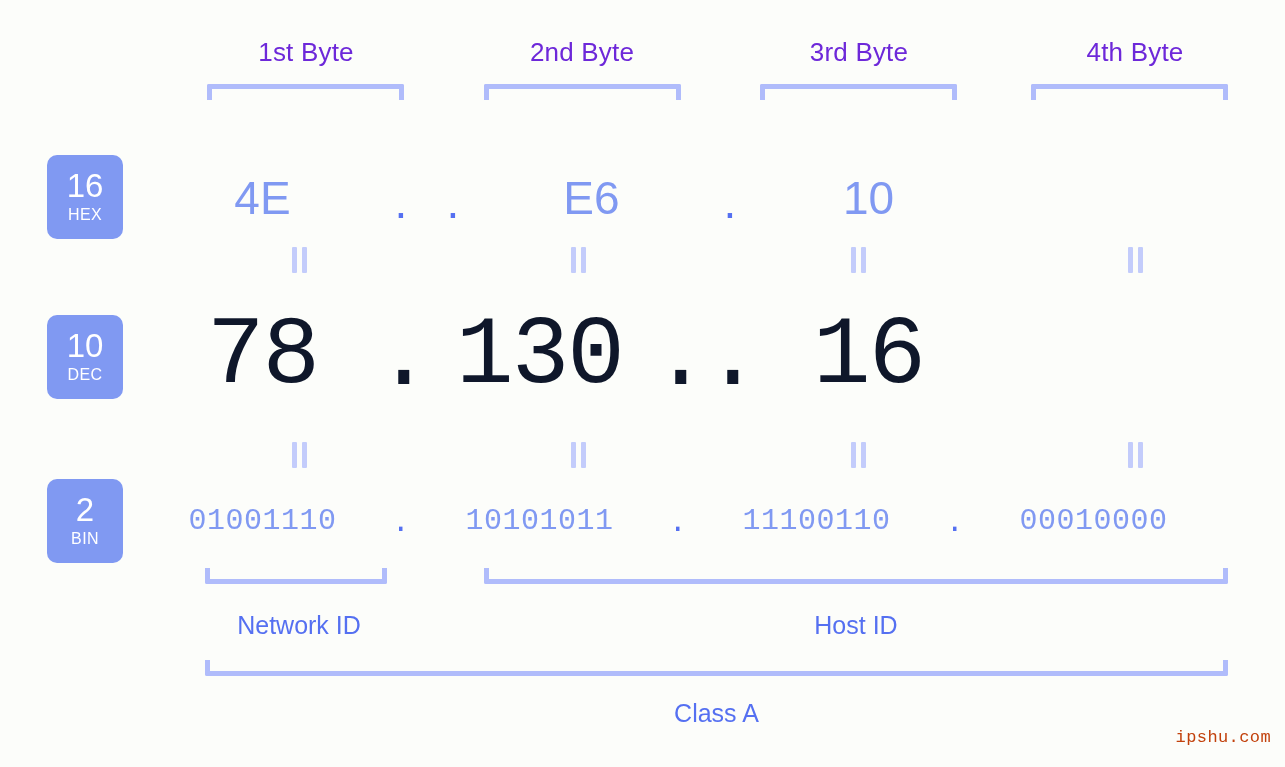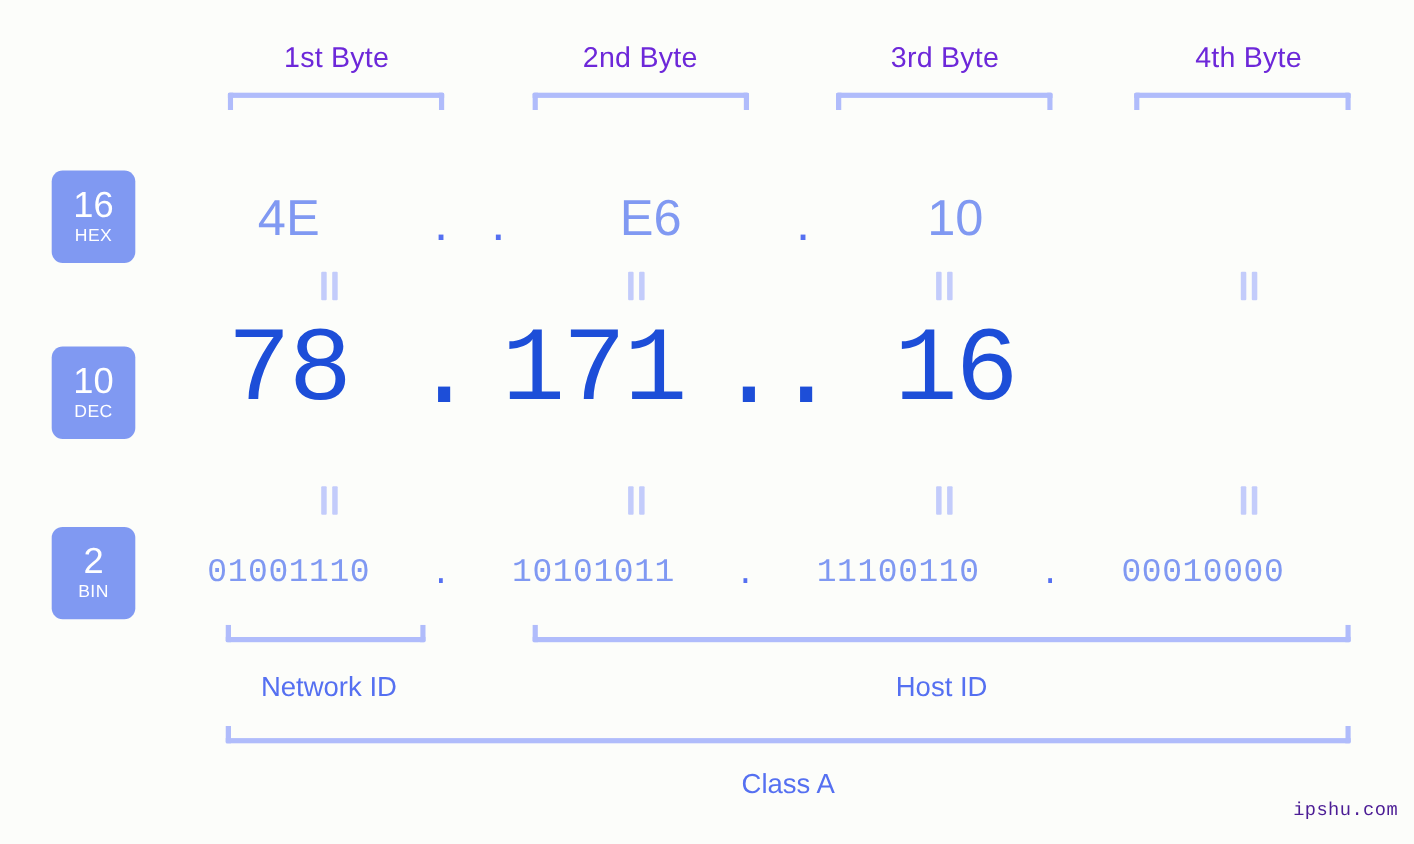--- a/index.html
+++ b/index.html
@@ -120,23 +120,23 @@
     width: 52px;
     color: #5570f1;
     font-size: 46px;
     line-height: 46px;
     position: relative;
     top: 4px;
   }
 
   
   #row-dec {
-    top: 277px;
+    top: 296px;
     height: 120px;
-    color: #1d4ed8;
+    color: #0f172a;
     font-size: 96px;
     font-family: "Liberation Mono", monospace;
     letter-spacing: -2px;
   }
   #row-dec .octet { width: 225px; }
   #row-dec .sep {
     width: 52px;
     font-size: 96px;
     position: relative;
     top: 2px;
@@ -189,21 +189,21 @@
     font-family: "Liberation Sans", sans-serif;
   }
 
   
   #watermark {
     position: absolute;
     right: 14px;
     bottom: 20px;
     font-family: "Liberation Mono", monospace;
     font-size: 17px;
-    color: #4c1d95;
+    color: #c2410c;
     letter-spacing: 0.4px;
   }
 </style>
 </head>
 <body>
 
 <div id="stage">
 
   <div class="byte-label" style="left:190px; width:232px;">1st Byte</div>
   <div class="byte-label" style="left:466px; width:232px;">2nd Byte</div>
@@ -247,21 +247,21 @@
   </div>
 
   <div class="badge" id="badge-dec">
     <div class="num">10</div>
     <div class="nm">DEC</div>
   </div>
 
   <div class="value-row" id="row-dec">
     <div class="octet">78</div>
     <div class="sep">.</div>
-    <div class="octet">171</div>
+    <div class="octet">130</div>
     <div class="sep">.</div>
     <div class="sep">.</div>
     <div class="octet">16</div>
   </div>
 
   <div class="eqbars eq-bot" style="left:289px;">
     <span class="b1"></span>
       <span class="b2"></span>
   </div>
   <div class="eqbars eq-bot" style="left:568px;">

